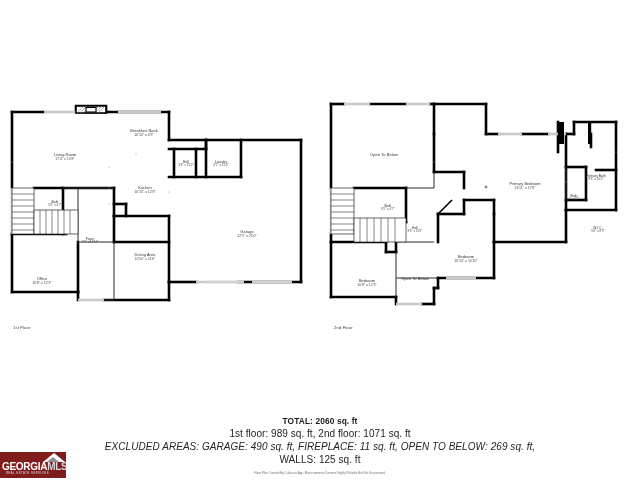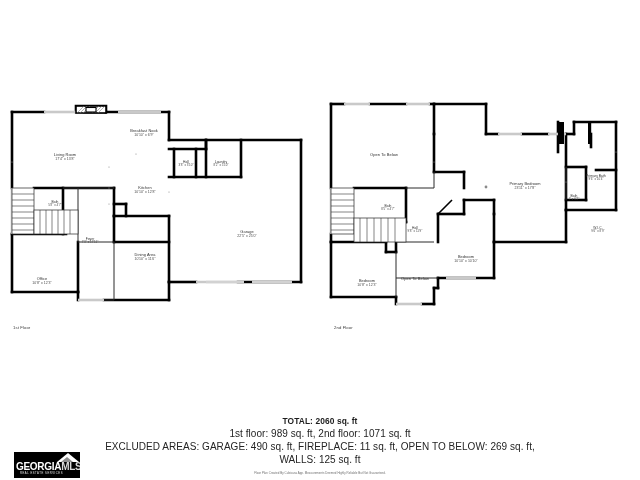--- a/index.html
+++ b/index.html
@@ -78,36 +78,36 @@
     color: #1d1d1d;
     letter-spacing: .1px;
     margin-bottom: 2px;
   }
   #summary .sum-line {
     font-size: 10px;
     color: #242424;
     letter-spacing: .05px;
     margin-bottom: 2px;
   }
-  #summary .sum-line.wrap2 { margin-bottom: 1.5px; }
+  #summary .sum-line.wrap2 { margin-bottom: 1.5px; font-style: italic; }
   #summary .sum-fine {
     margin-top: 6px;
     font-size: 2.9px;
     color: #6d6d6d;
     letter-spacing: .05px;
   }
 
   
   #logo {
     position: absolute;
-    left: 14px;
+    left: 0;
     top: 452px;
     width: 66px;
     height: 26px;
-    background: #000000;
+    background: #7f1d1d;
     overflow: hidden;
   }
   #logo .logo-peak {
     position: absolute;
     right: 1px;
     top: 1px;
     width: 0; height: 0;
     border-left: 11px solid transparent;
     border-right: 11px solid transparent;
     border-bottom: 9px solid #ffffff;

